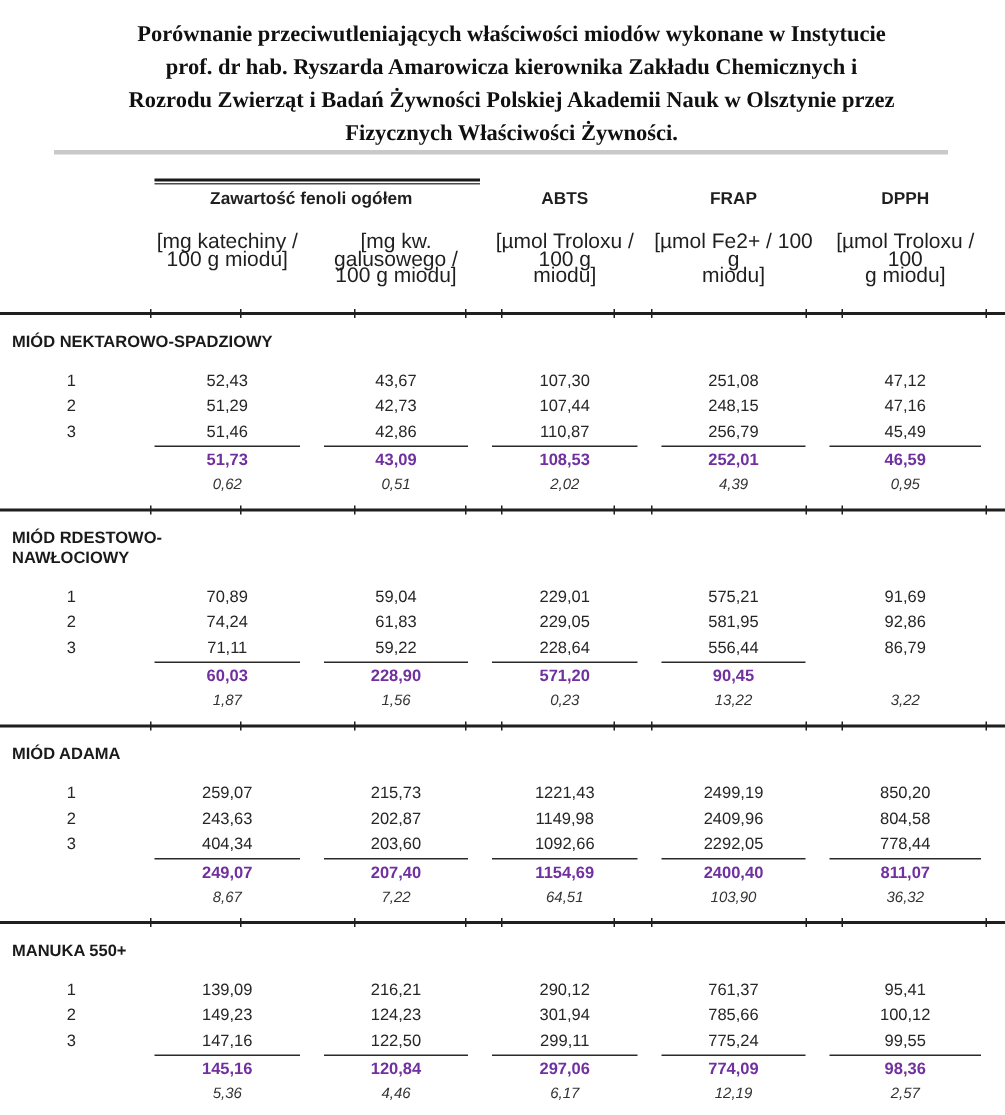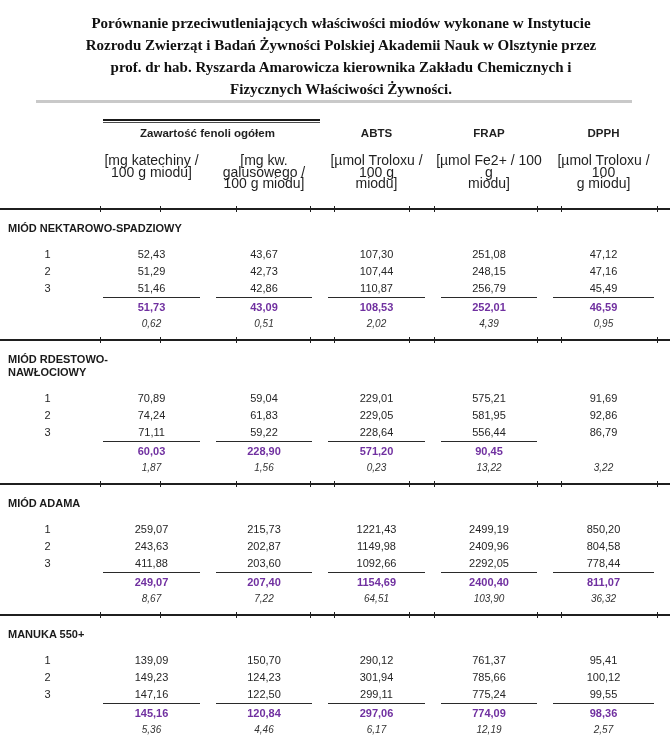--- a/index.html
+++ b/index.html
@@ -52,22 +52,22 @@
   .sd-row { height:14px; }
   .sd-row .cell { font-style:italic; font-size:10px; line-height:14px; color:#333333; }
 </style>
 </head>
 <body>
 
 <div>
 
   <div class="title">
     <div>Porównanie przeciwutleniających właściwości miodów wykonane w Instytucie</div>
+    <div>prof. dr hab. Ryszarda Amarowicza kierownika Zakładu Chemicznych i</div>
     <div>Rozrodu Zwierząt i Badań Żywności Polskiej Akademii Nauk w Olsztynie przez</div>
-    <div>prof. dr hab. Ryszarda Amarowicza kierownika Zakładu Chemicznych i</div>
     <div>Fizycznych Właściwości Żywności.</div>
   </div>
   <div class="title-rule"></div>
 
   <div class="thead">
     <div class="grid">
       <div></div>
       <div class="phenol-rule-wrap">
           <div class="phenol-rule"></div>
         </div>
@@ -254,21 +254,21 @@
       <div class="grid row">
         <div class="cell no">2</div>
         <div class="cell">243,63</div>
         <div class="cell">202,87</div>
         <div class="cell">1149,98</div>
         <div class="cell">2409,96</div>
         <div class="cell">804,58</div>
       </div>
       <div class="grid row">
         <div class="cell no">3</div>
-        <div class="cell">411,88</div>
+        <div class="cell">404,34</div>
         <div class="cell">203,60</div>
         <div class="cell">1092,66</div>
         <div class="cell">2292,05</div>
         <div class="cell">778,44</div>
       </div>
       <div class="grid mean-row">
         <div></div>
         <div class="cell">
             <div class="bar">249,07</div>
           </div>
@@ -307,21 +307,21 @@
         <div class="tick" style="left: 657px;"></div>
       </div>
   </div>
 
   <div>
     <div class="sec-title">MANUKA 550+</div>
     <div class="rows">
       <div class="grid row">
         <div class="cell no">1</div>
         <div class="cell">139,09</div>
-        <div class="cell">150,70</div>
+        <div class="cell">216,21</div>
         <div class="cell">290,12</div>
         <div class="cell">761,37</div>
         <div class="cell">95,41</div>
       </div>
       <div class="grid row">
         <div class="cell no">2</div>
         <div class="cell">149,23</div>
         <div class="cell">124,23</div>
         <div class="cell">301,94</div>
         <div class="cell">785,66</div>

